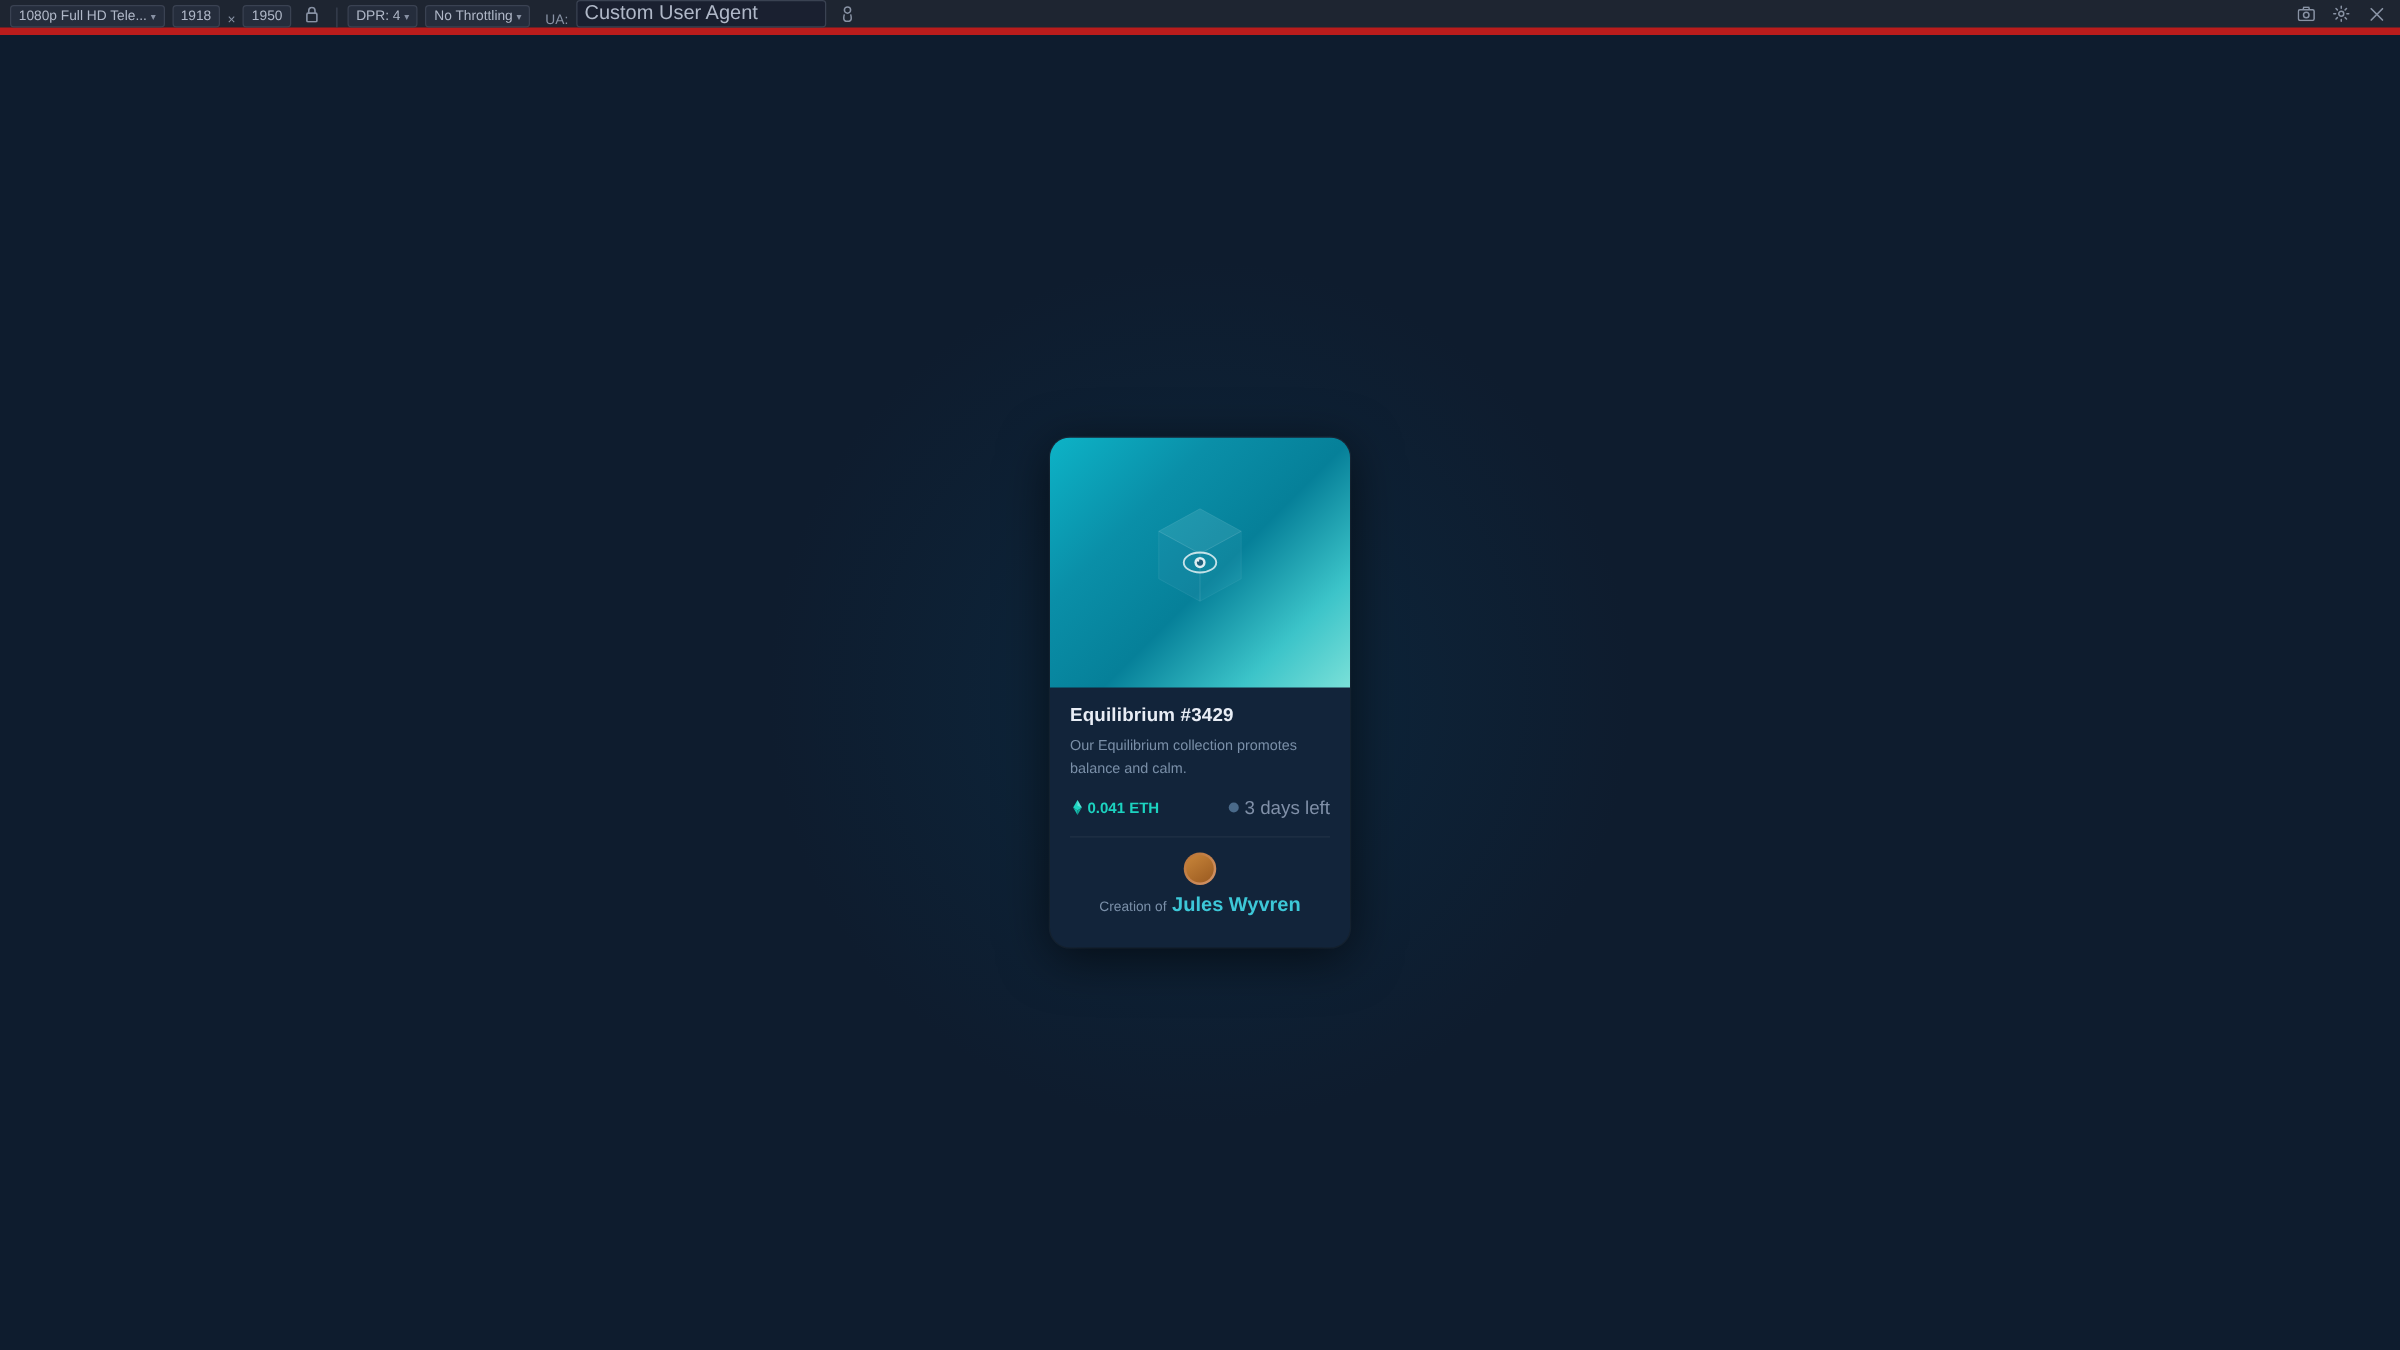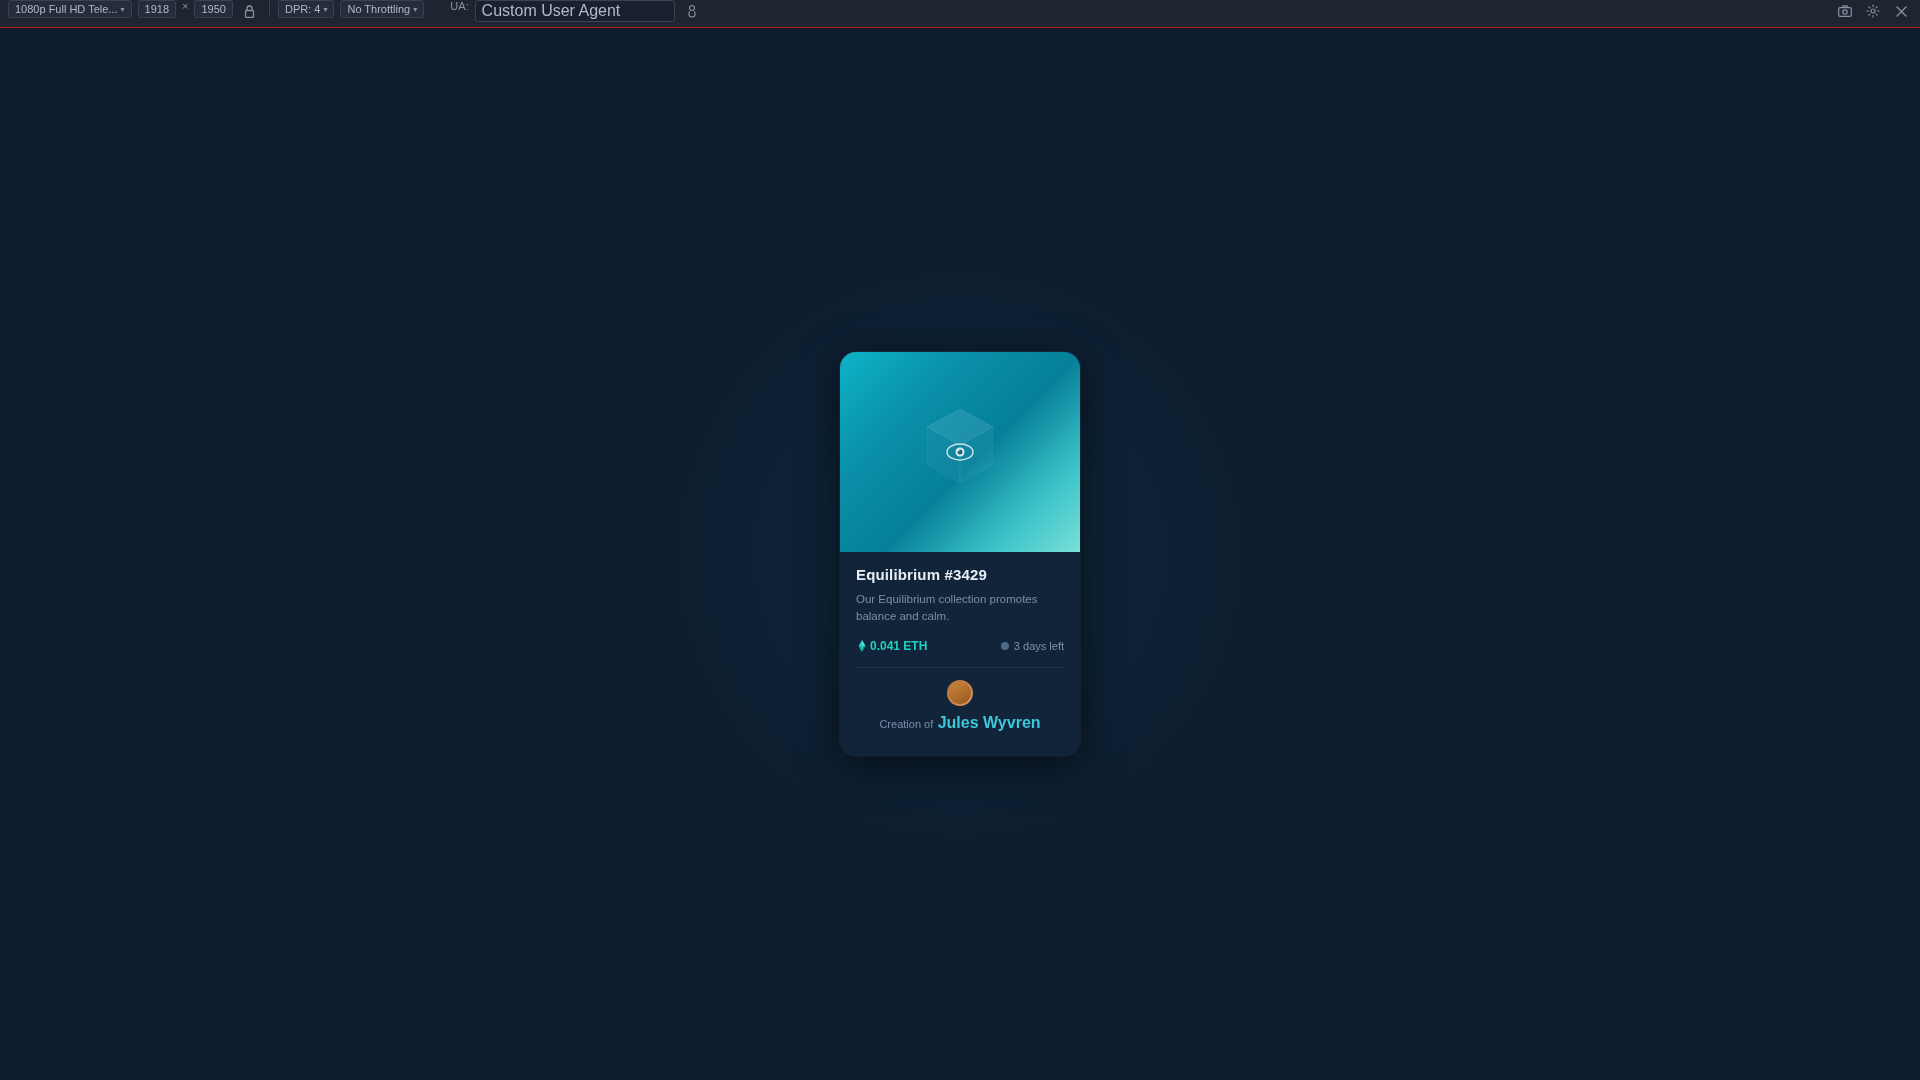--- a/index.html
+++ b/index.html
@@ -10,24 +10,24 @@
       overflow: hidden;
       font-family: -apple-system, BlinkMacSystemFont, 'Segoe UI', sans-serif;
       background: #0d1b2a;
     }
 
     
     .devtools-bar {
       height: 28px;
       background: #1e2531;
       display: flex;
-      align-items: flex-start;
+      align-items: flex-end;
       padding: 0 8px;
       gap: 6px;
-      border-bottom: 1px solid #b91c1c;
+      border-bottom: 6px solid #b91c1c;
       font-size: 11px;
       color: #b0b8c8;
     }
 
     .devtools-bar .segment {
       display: flex;
       align-items: center;
       gap: 3px;
       padding: 2px 6px;
       border-radius: 3px;
@@ -44,21 +44,21 @@
 
     .devtools-bar .sep {
       width: 1px;
       height: 16px;
       background: #3a4252;
       margin: 0 2px;
     }
 
     .devtools-bar .ua-label {
       color: #8892a4;
-      margin-left: 20px;
+      margin-left: 6px;
     }
 
     .devtools-bar .ua-input {
       background: #1a2030;
       border: 1px solid #3a4252;
       color: #b0b8c8;
       font-size: 16px;
       padding: 1px 6px;
       border-radius: 3px;
       width: 200px;
@@ -193,21 +193,21 @@
 
     .time-dot {
       width: 8px;
       height: 8px;
       border-radius: 50%;
       background: #4a6a8a;
       flex-shrink: 0;
     }
 
     .time-label {
-      font-size: 11px;
+      font-size: 15px;
       color: #8090a8;
     }
 
     .divider {
       height: 1px;
       background: rgba(255,255,255,0.06);
       margin: 0 16px 12px 16px;
     }
 
     .creator-row {

